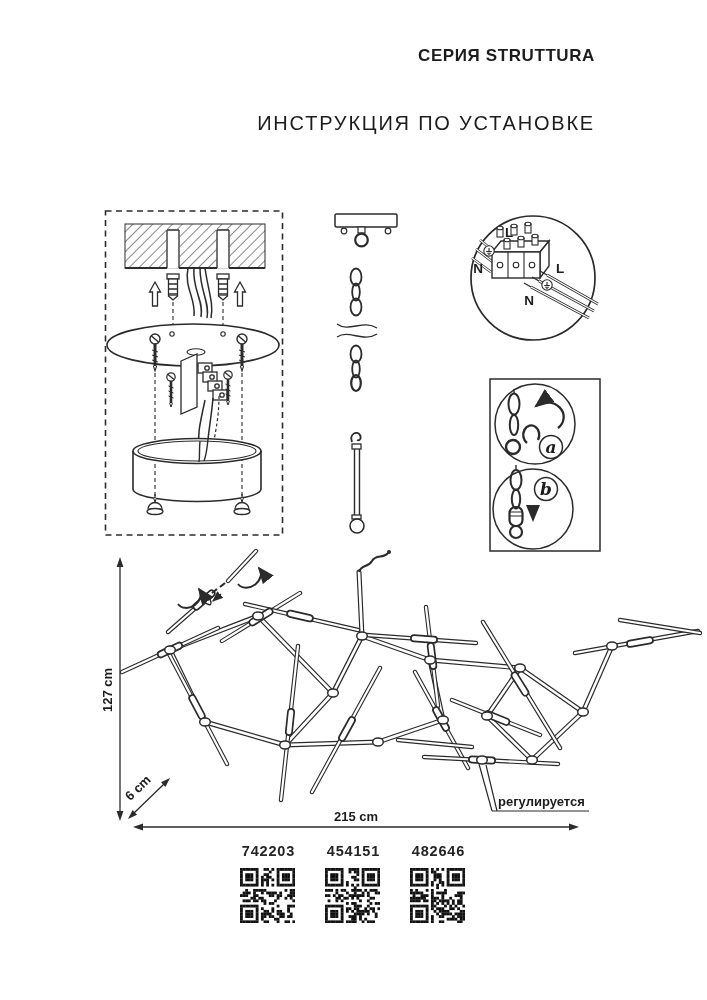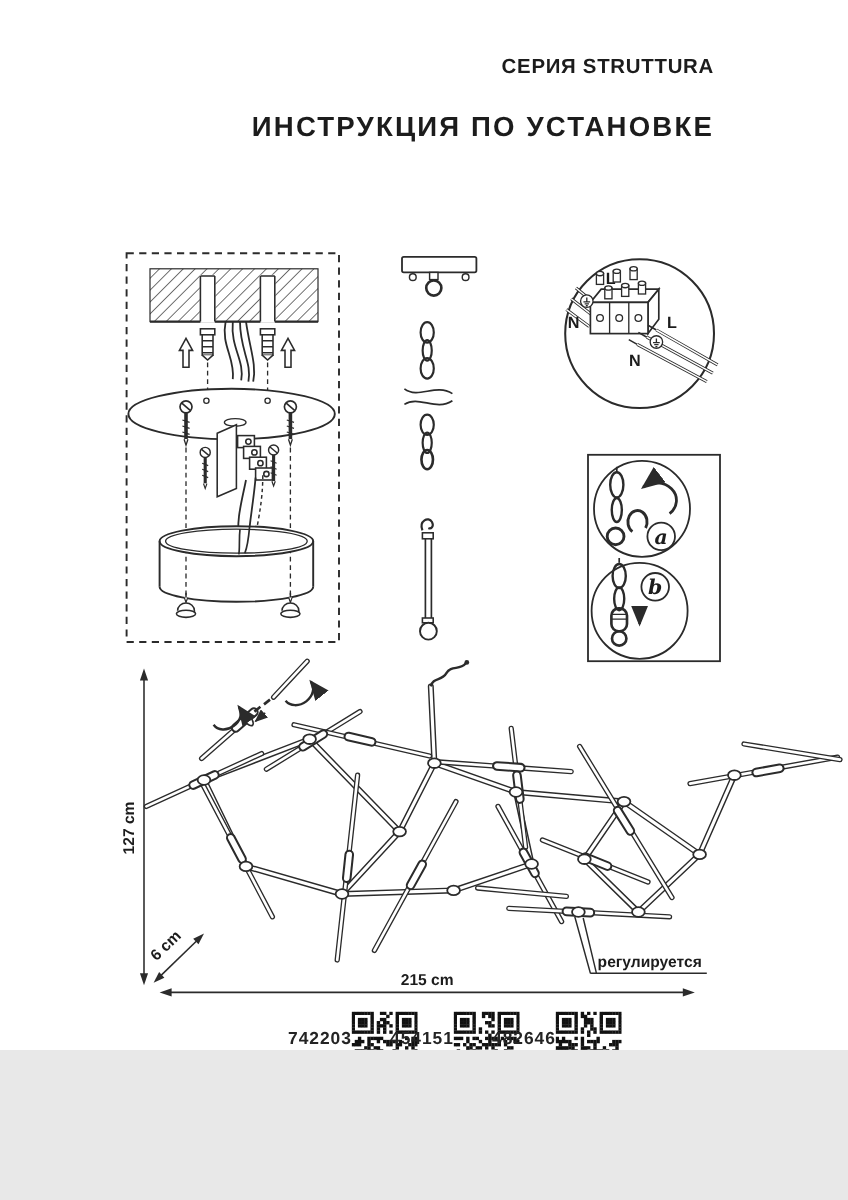--- a/index.html
+++ b/index.html
@@ -1,23 +1,23 @@
 <!DOCTYPE html>
 <html><head>
 <meta charset="utf-8">
 <style>
   html,body{margin:0;padding:0;background:#e8e8e8;}
-  .page{position:relative;width:707px;height:875px;background:#ffffff;overflow:hidden;
+  .page{position:relative;width:707px;height:1000px;background:#ffffff;overflow:hidden;
         font-family:"Liberation Sans", sans-serif;color:#1c1c1c;margin:0 auto;}
   .hdr{position:absolute;top:44px;right:112px;text-align:right;}
   .hdr-series{font-size:17px;font-weight:bold;letter-spacing:.6px;line-height:23px;}
-  .hdr-instr{margin-top:27px;font-size:23px;font-weight:bold;letter-spacing:1.8px;line-height:22.5px;}
+  .hdr-instr{margin-top:45px;font-size:20px;font-weight:normal;letter-spacing:1.8px;line-height:22.5px;}
   #art{position:absolute;left:0;top:0;}
   .qr-row{position:absolute;left:240px;top:843px;display:flex;gap:30px;}
-  .qr-item{width:55px;display:flex;align-items:center;}
+  .qr-item{width:55px;display:flex;flex-direction:column;align-items:flex-end;}
   .qr-label{font-size:14.5px;font-weight:bold;letter-spacing:.8px;color:#242424;margin-bottom:9px;white-space:nowrap;}
   .qr-box{width:55px;height:55px;}
   text{font-family:"Liberation Sans", sans-serif;}
   .dim-text{font-size:13px;font-weight:600;fill:#1c1c1c;}
   .wire-text{font-size:13.5px;font-weight:bold;fill:#1c1c1c;}
   .opt-text{font-size:17px;font-weight:bold;font-style:italic;font-family:"DejaVu Serif", serif;fill:#1c1c1c;}
 </style>
 </head>
 <body>
 

